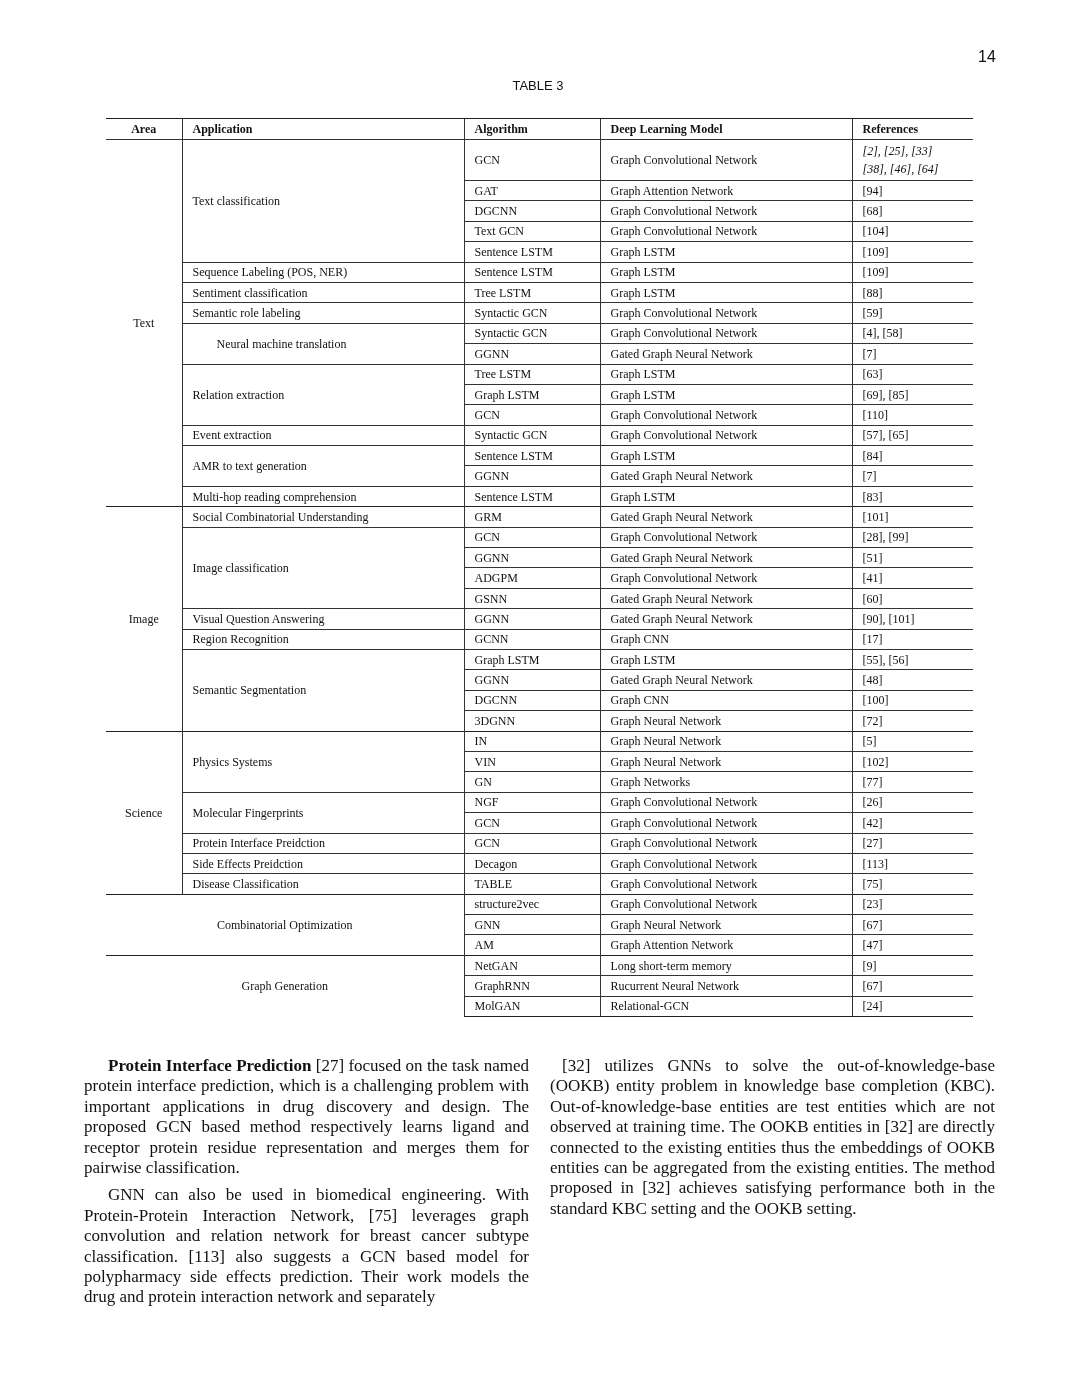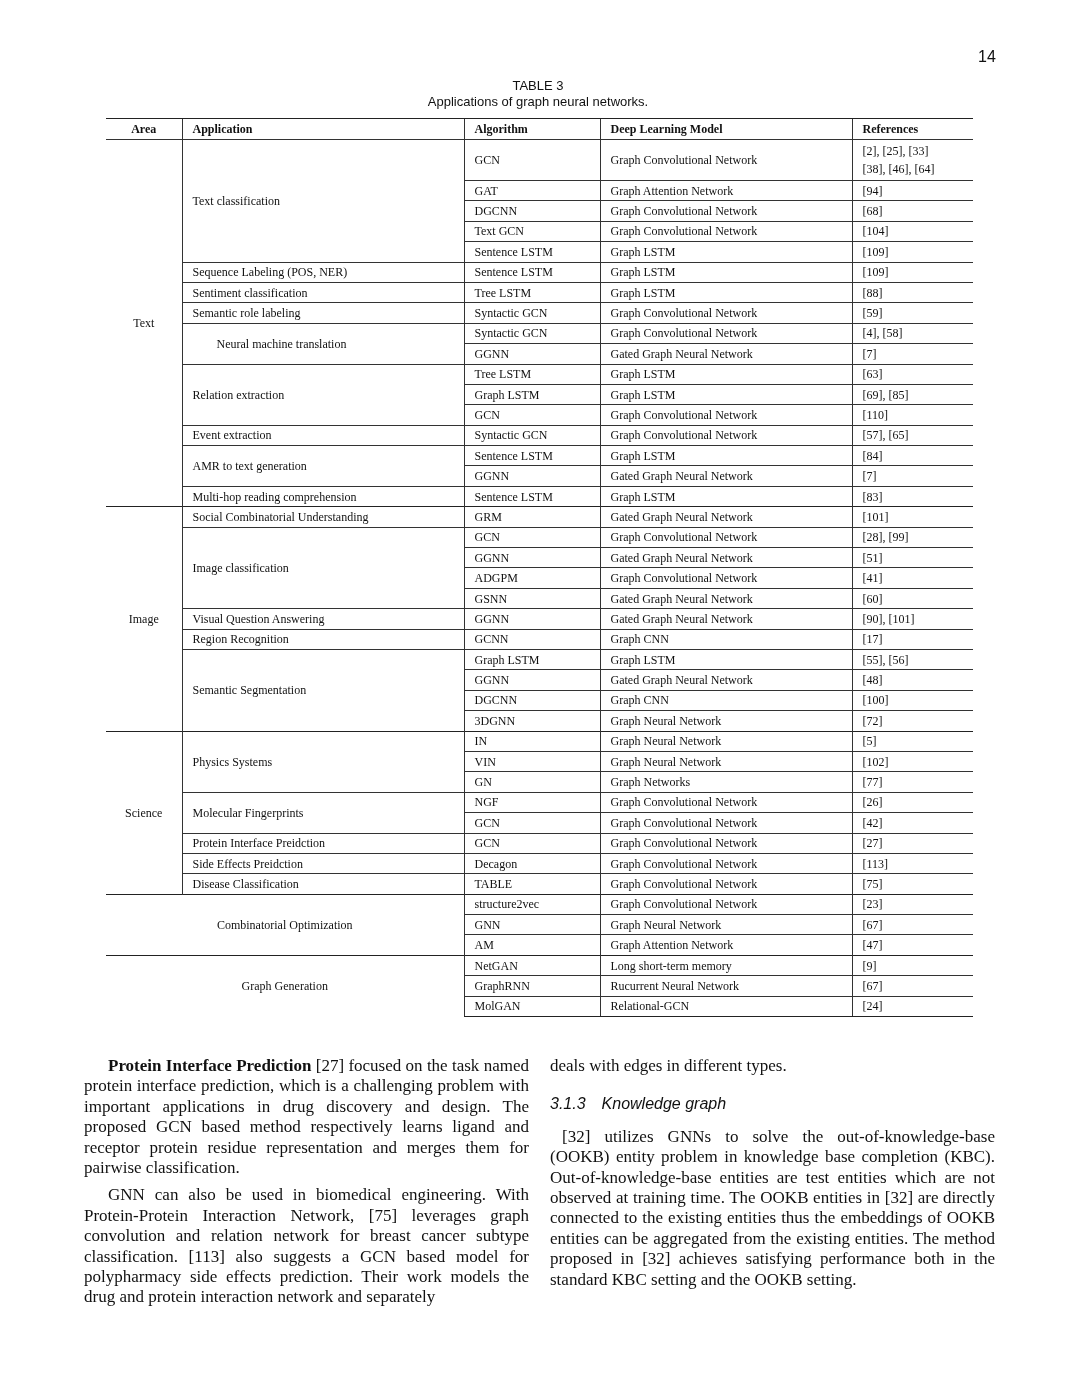--- a/index.html
+++ b/index.html
@@ -11,38 +11,37 @@
   table.gnn th{font-weight:bold;height:20px;border-top:1.5px solid #222;}
   table.gnn th.area{text-align:center;padding:0;}
   table.gnn td.area{text-align:center;padding:0;}
   table.gnn td.app, table.gnn th.app{border-left:1px solid #333;}
   table.gnn td.alg, table.gnn th.alg{border-left:1px solid #333;}
   table.gnn td.dlm, table.gnn th.dlm{border-left:1px solid #333;}
   table.gnn td.ref, table.gnn th.ref{border-left:1px solid #333;}
   table.gnn td.wide{text-align:center;padding:0;}
   table.gnn tr.last td{border-bottom:1.5px solid #222;}
   table.gnn tr.grp td{border-top:1.5px solid #222;}
-  .ref2{line-height:19px;padding-top:1px;}
+  .ref2{line-height:19px;padding-top:1px;font-style:italic;}
   .col{position:absolute;top:1056px;width:445px;font-size:17px;line-height:20.4px;text-align:justify;}
   .col p{margin:0 0 7px 0;text-indent:24px;}
   .col p.noind{text-indent:0;}
   .col.left{left:84px;}
   .col.right{left:550px;}
   .sec{font-family:"Liberation Sans",sans-serif;font-style:italic;font-size:16px;margin:18px 0 12px 0 !important;text-indent:0 !important;}
   .sec .num{margin-right:16px;}
   b.lead{font-weight:bold;}
 </style>
 </head>
 <body>
 
 <div class="page-num">14</div>
 
 <div class="caption">
   <div>TABLE 3</div>
-  <div>Applications of graph neural networks.</div>
 </div>
 
 <table class="gnn">
   <colgroup>
     <col style="width:76px">
       <col style="width:282px">
       <col style="width:136px">
       <col style="width:252px">
       <col style="width:121px">
   </colgroup>
@@ -295,16 +294,14 @@
       </tr>
     </tbody>
 </table>
 
 <div class="col left">
   <p><b class="lead">Protein Interface Prediction</b><span> [27] focused on the task named protein interface prediction, which is a challenging problem with important applications in drug discovery and design. The proposed GCN based method respectively learns ligand and receptor protein residue representation and merges them for pairwise classification.</span></p>
   <p>GNN can also be used in biomedical engineering. With Protein-Protein Interaction Network, [75] leverages graph convolution and relation network for breast cancer subtype classification. [113] also suggests a GCN based model for polypharmacy side effects prediction. Their work models the drug and protein interaction network and separately</p>
 </div>
 
 <div class="col right">
-  <p class="noind">deals with edges in different types.</p>
-  <p class="sec"><span class="num">3.1.3</span><span>Knowledge graph</span></p>
   <p style="text-indent:12px">[32] utilizes GNNs to solve the out-of-knowledge-base (OOKB) entity problem in knowledge base completion (KBC). Out-of-knowledge-base entities are test entities which are not observed at training time. The OOKB entities in [32] are directly connected to the existing entities thus the embeddings of OOKB entities can be aggregated from the existing entities. The method proposed in [32] achieves satisfying performance both in the standard KBC setting and the OOKB setting.</p>
 </div>
 
 </body></html>

